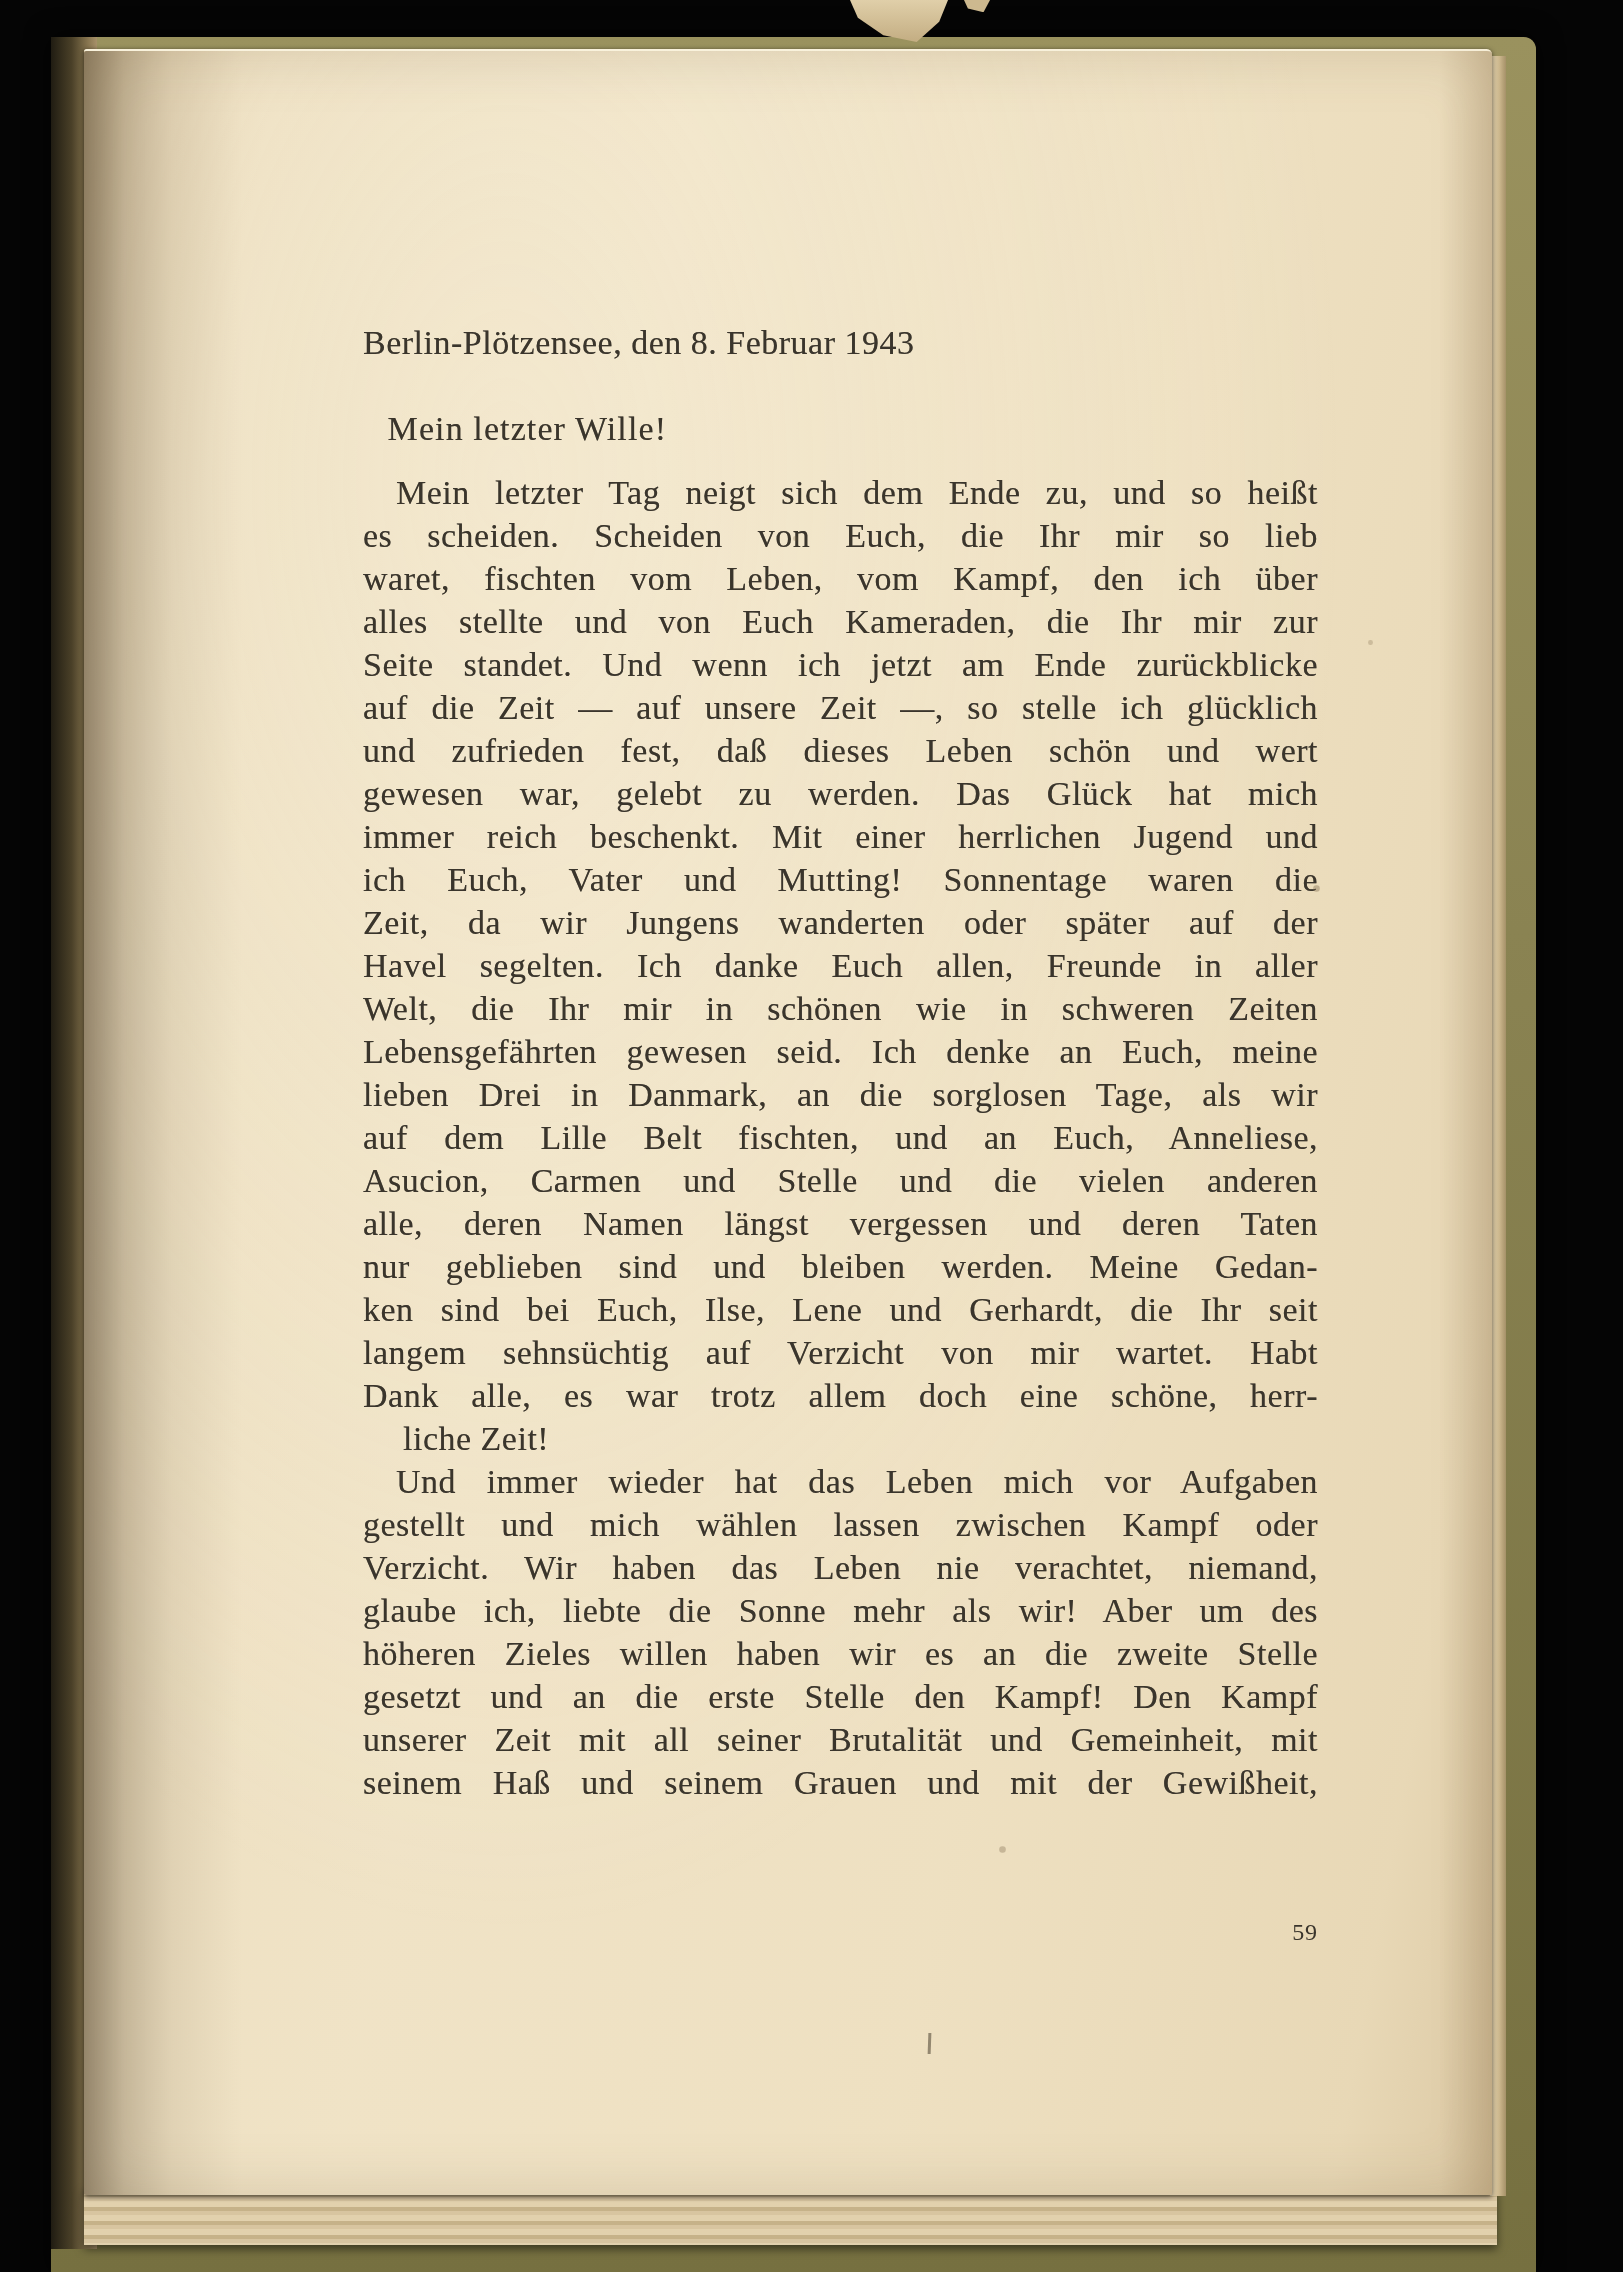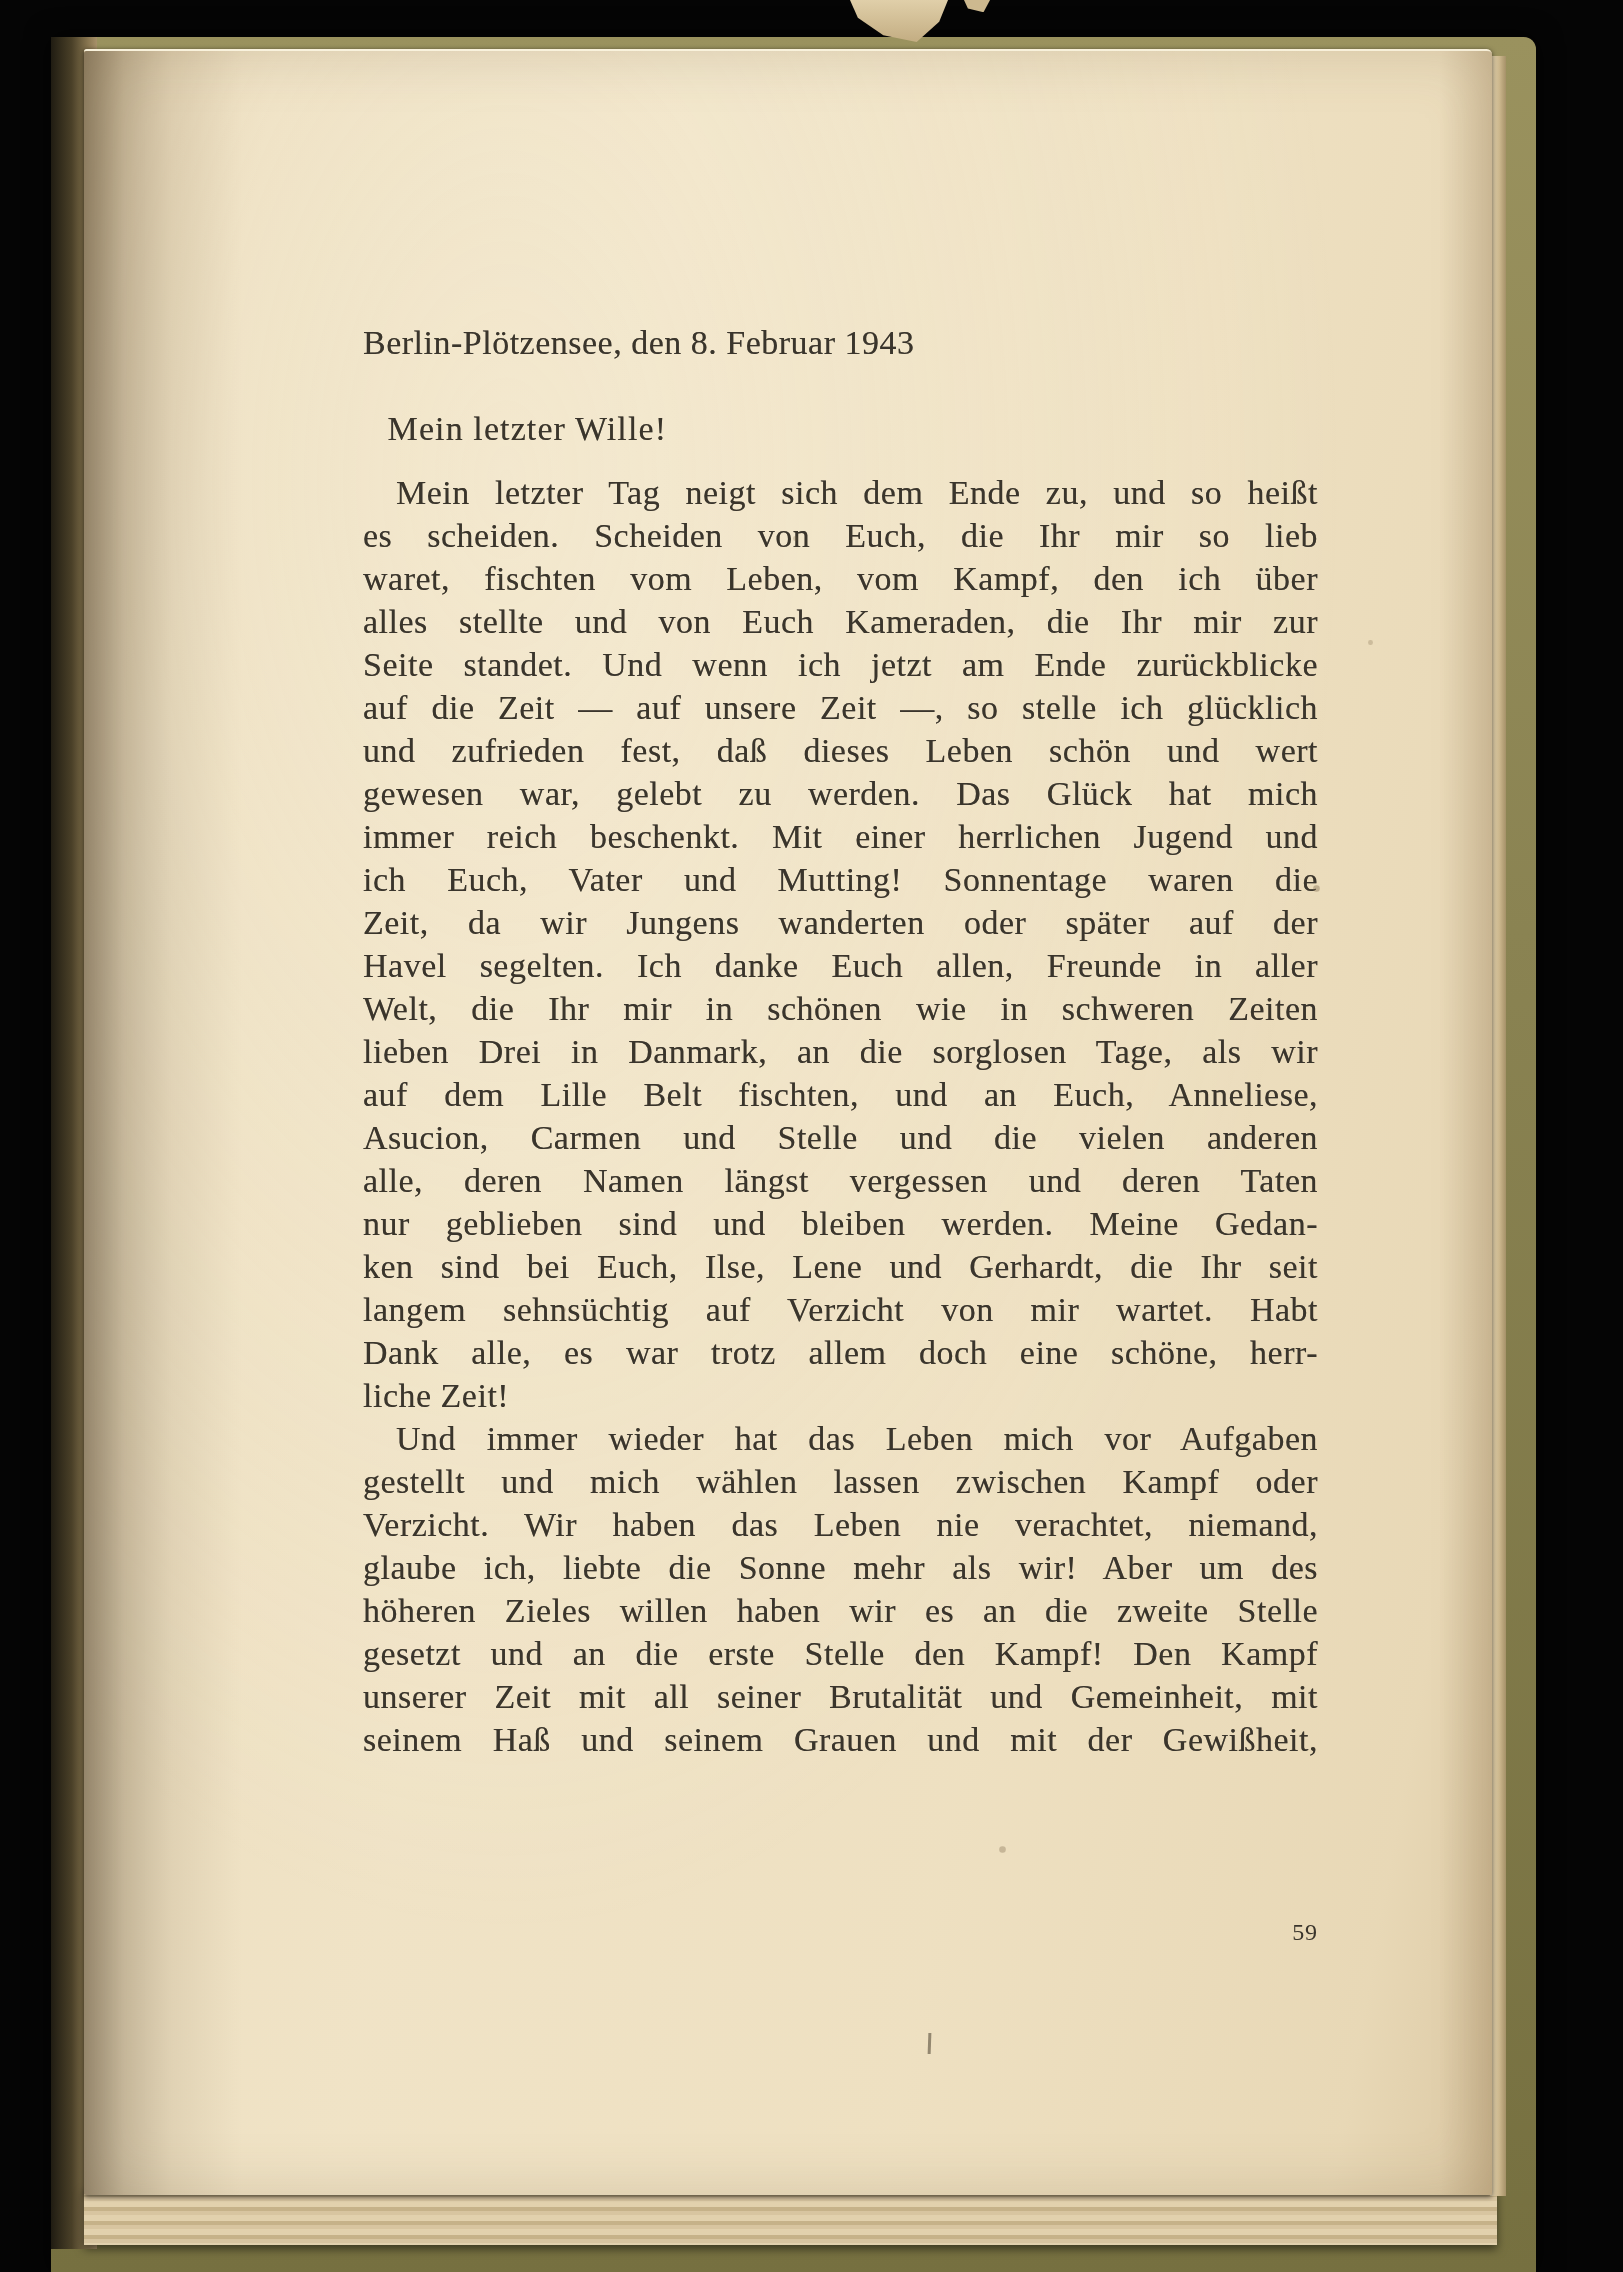--- a/index.html
+++ b/index.html
@@ -116,21 +116,21 @@
   .body-text {
     margin-top: 21px;
   }
   .line {
     text-align: justify;
     text-align-last: justify;
     height: 43px;
     white-space: nowrap;
   }
   .line.indent { text-indent: 33px; }
-  .line.last   { text-align-last: left; white-space: normal; }
+  .line.last   { text-align-last: left; white-space: normal; margin-left: 40px; }
   .page-number {
     position: absolute;
     left: 279px; top: 1868px;
     width: 955px;
     text-align: right;
     padding-right: 8.8px;
     color: var(--ink, #3a352c);
     font-size: 24px;
     letter-spacing: 0.9px;
   }
@@ -177,20 +177,21 @@
             <div class="line">alles stellte und von Euch Kameraden, die Ihr mir zur</div>
             <div class="line">Seite standet. Und wenn ich jetzt am Ende zurückblicke</div>
             <div class="line">auf die Zeit — auf unsere Zeit —, so stelle ich glücklich</div>
             <div class="line">und zufrieden fest, daß dieses Leben schön und wert</div>
             <div class="line">gewesen war, gelebt zu werden. Das Glück hat mich</div>
             <div class="line">immer reich beschenkt. Mit einer herrlichen Jugend und</div>
             <div class="line">ich Euch, Vater und Mutting! Sonnentage waren die</div>
             <div class="line">Zeit, da wir Jungens wanderten oder später auf der</div>
             <div class="line">Havel segelten. Ich danke Euch allen, Freunde in aller</div>
             <div class="line">Welt, die Ihr mir in schönen wie in schweren Zeiten</div>
+            <div class="line">Lebensgefährten gewesen seid. Ich denke an Euch, meine</div>
             <div class="line">lieben Drei in Danmark, an die sorglosen Tage, als wir</div>
             <div class="line">auf dem Lille Belt fischten, und an Euch, Anneliese,</div>
             <div class="line">Asucion, Carmen und Stelle und die vielen anderen</div>
             <div class="line">alle, deren Namen längst vergessen und deren Taten</div>
             <div class="line">nur geblieben sind und bleiben werden. Meine Gedan-</div>
             <div class="line">ken sind bei Euch, Ilse, Lene und Gerhardt, die Ihr seit</div>
             <div class="line">langem sehnsüchtig auf Verzicht von mir wartet. Habt</div>
             <div class="line">Dank alle, es war trotz allem doch eine schöne, herr-</div>
             <div class="line last">liche Zeit!</div>
           </div>

